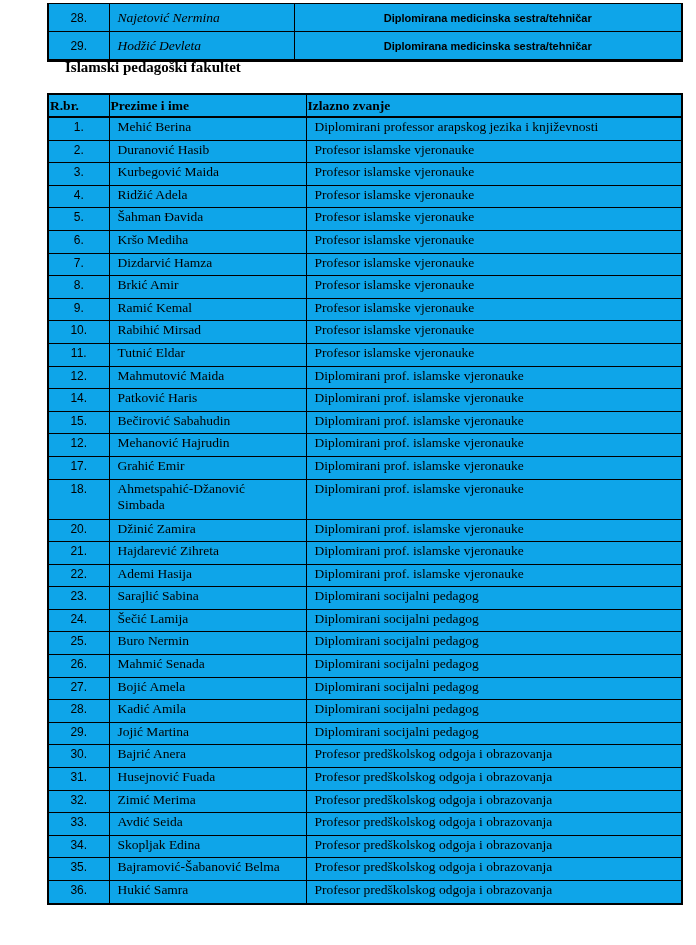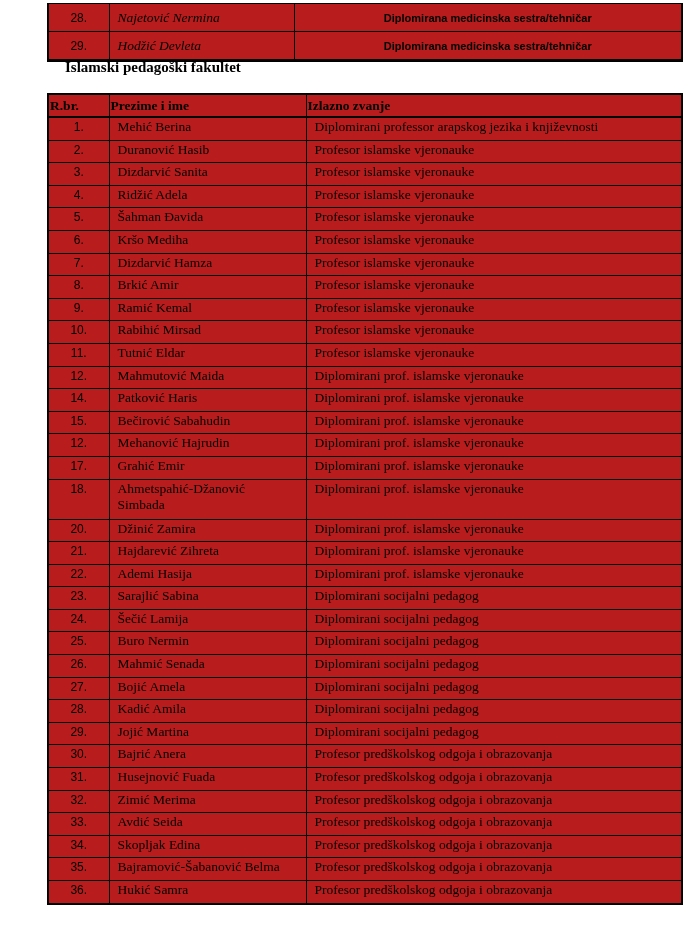--- a/index.html
+++ b/index.html
@@ -10,21 +10,21 @@
     color:#000;
     position:relative;
     overflow:hidden;
   }
   .page{position:absolute;inset:0;}
 
   table.tbl{
     border-collapse:collapse;
     table-layout:fixed;
     position:absolute;
-    background:#b91c1c;
+    background:#0ea5e9;
   }
   table.tbl td, table.tbl th{
     border:1px solid #000;
     overflow:hidden;
     white-space:nowrap;
   }
 
   
   table.top-tbl{
     left:47px;top:3px;width:636px;
@@ -141,21 +141,21 @@
           <td class="td-name">Mehić Berina</td>
           <td class="td-title">Diplomirani professor arapskog jezika i književnosti</td>
         </tr>
         <tr>
           <td class="td-num">2.</td>
           <td class="td-name">Duranović Hasib</td>
           <td class="td-title">Profesor islamske vjeronauke</td>
         </tr>
         <tr>
           <td class="td-num">3.</td>
-          <td class="td-name">Dizdarvić Sanita</td>
+          <td class="td-name">Kurbegović Maida</td>
           <td class="td-title">Profesor islamske vjeronauke</td>
         </tr>
         <tr>
           <td class="td-num">4.</td>
           <td class="td-name">Ridžić Adela</td>
           <td class="td-title">Profesor islamske vjeronauke</td>
         </tr>
         <tr>
           <td class="td-num">5.</td>
           <td class="td-name">Šahman Đavida</td>

